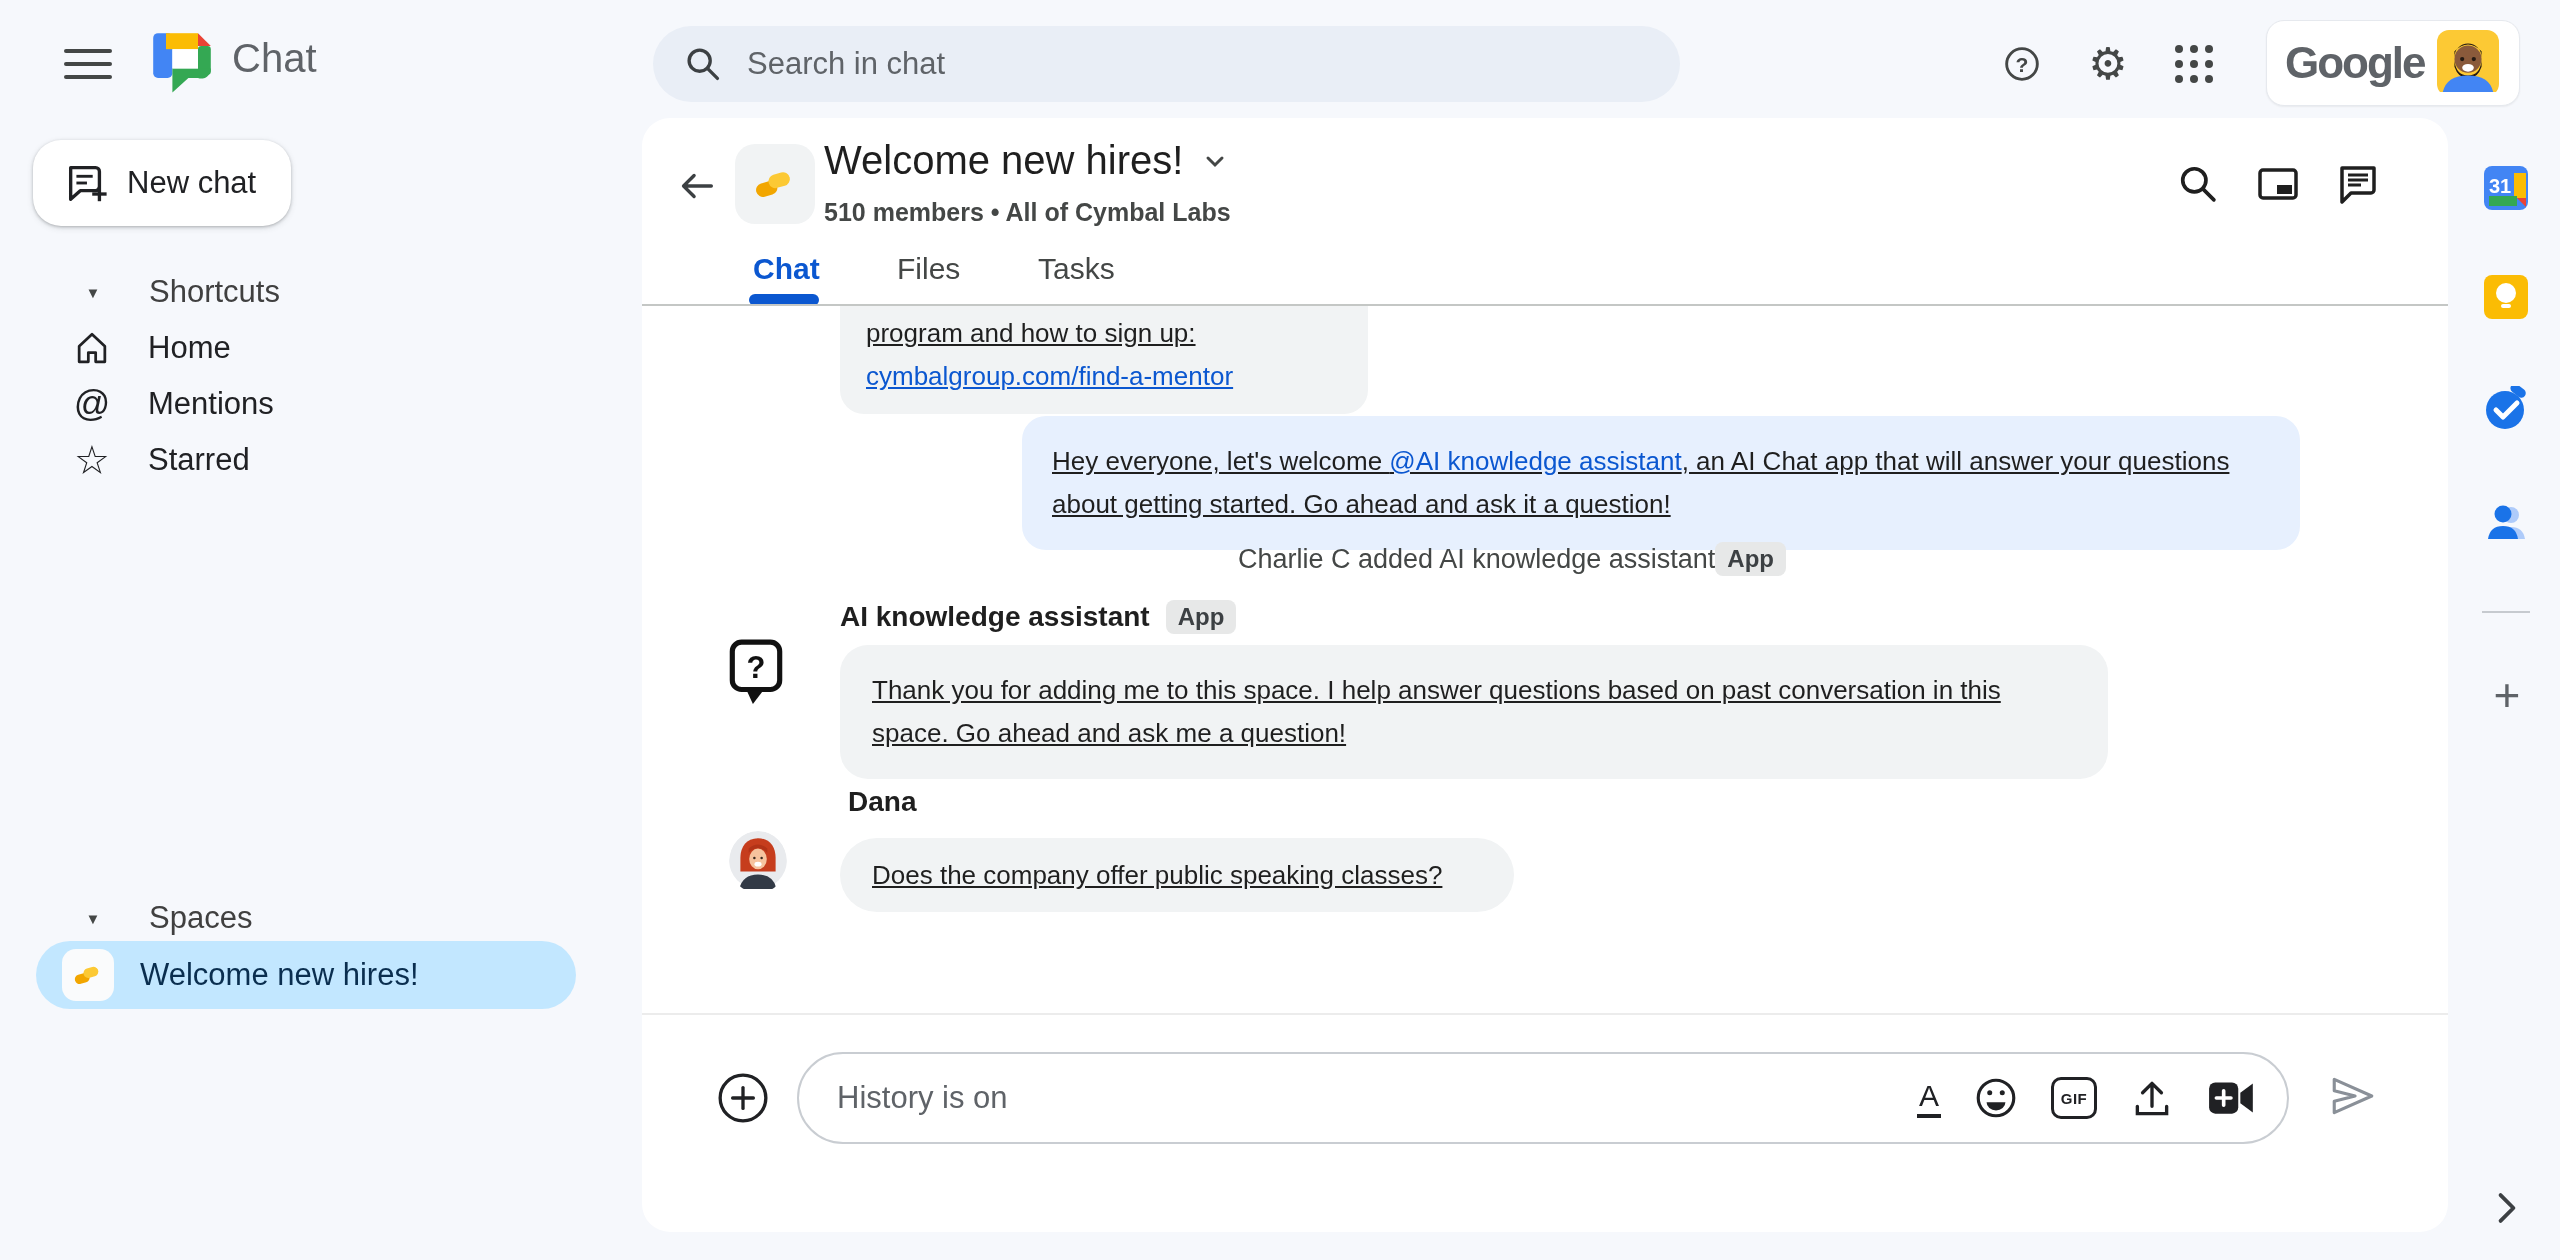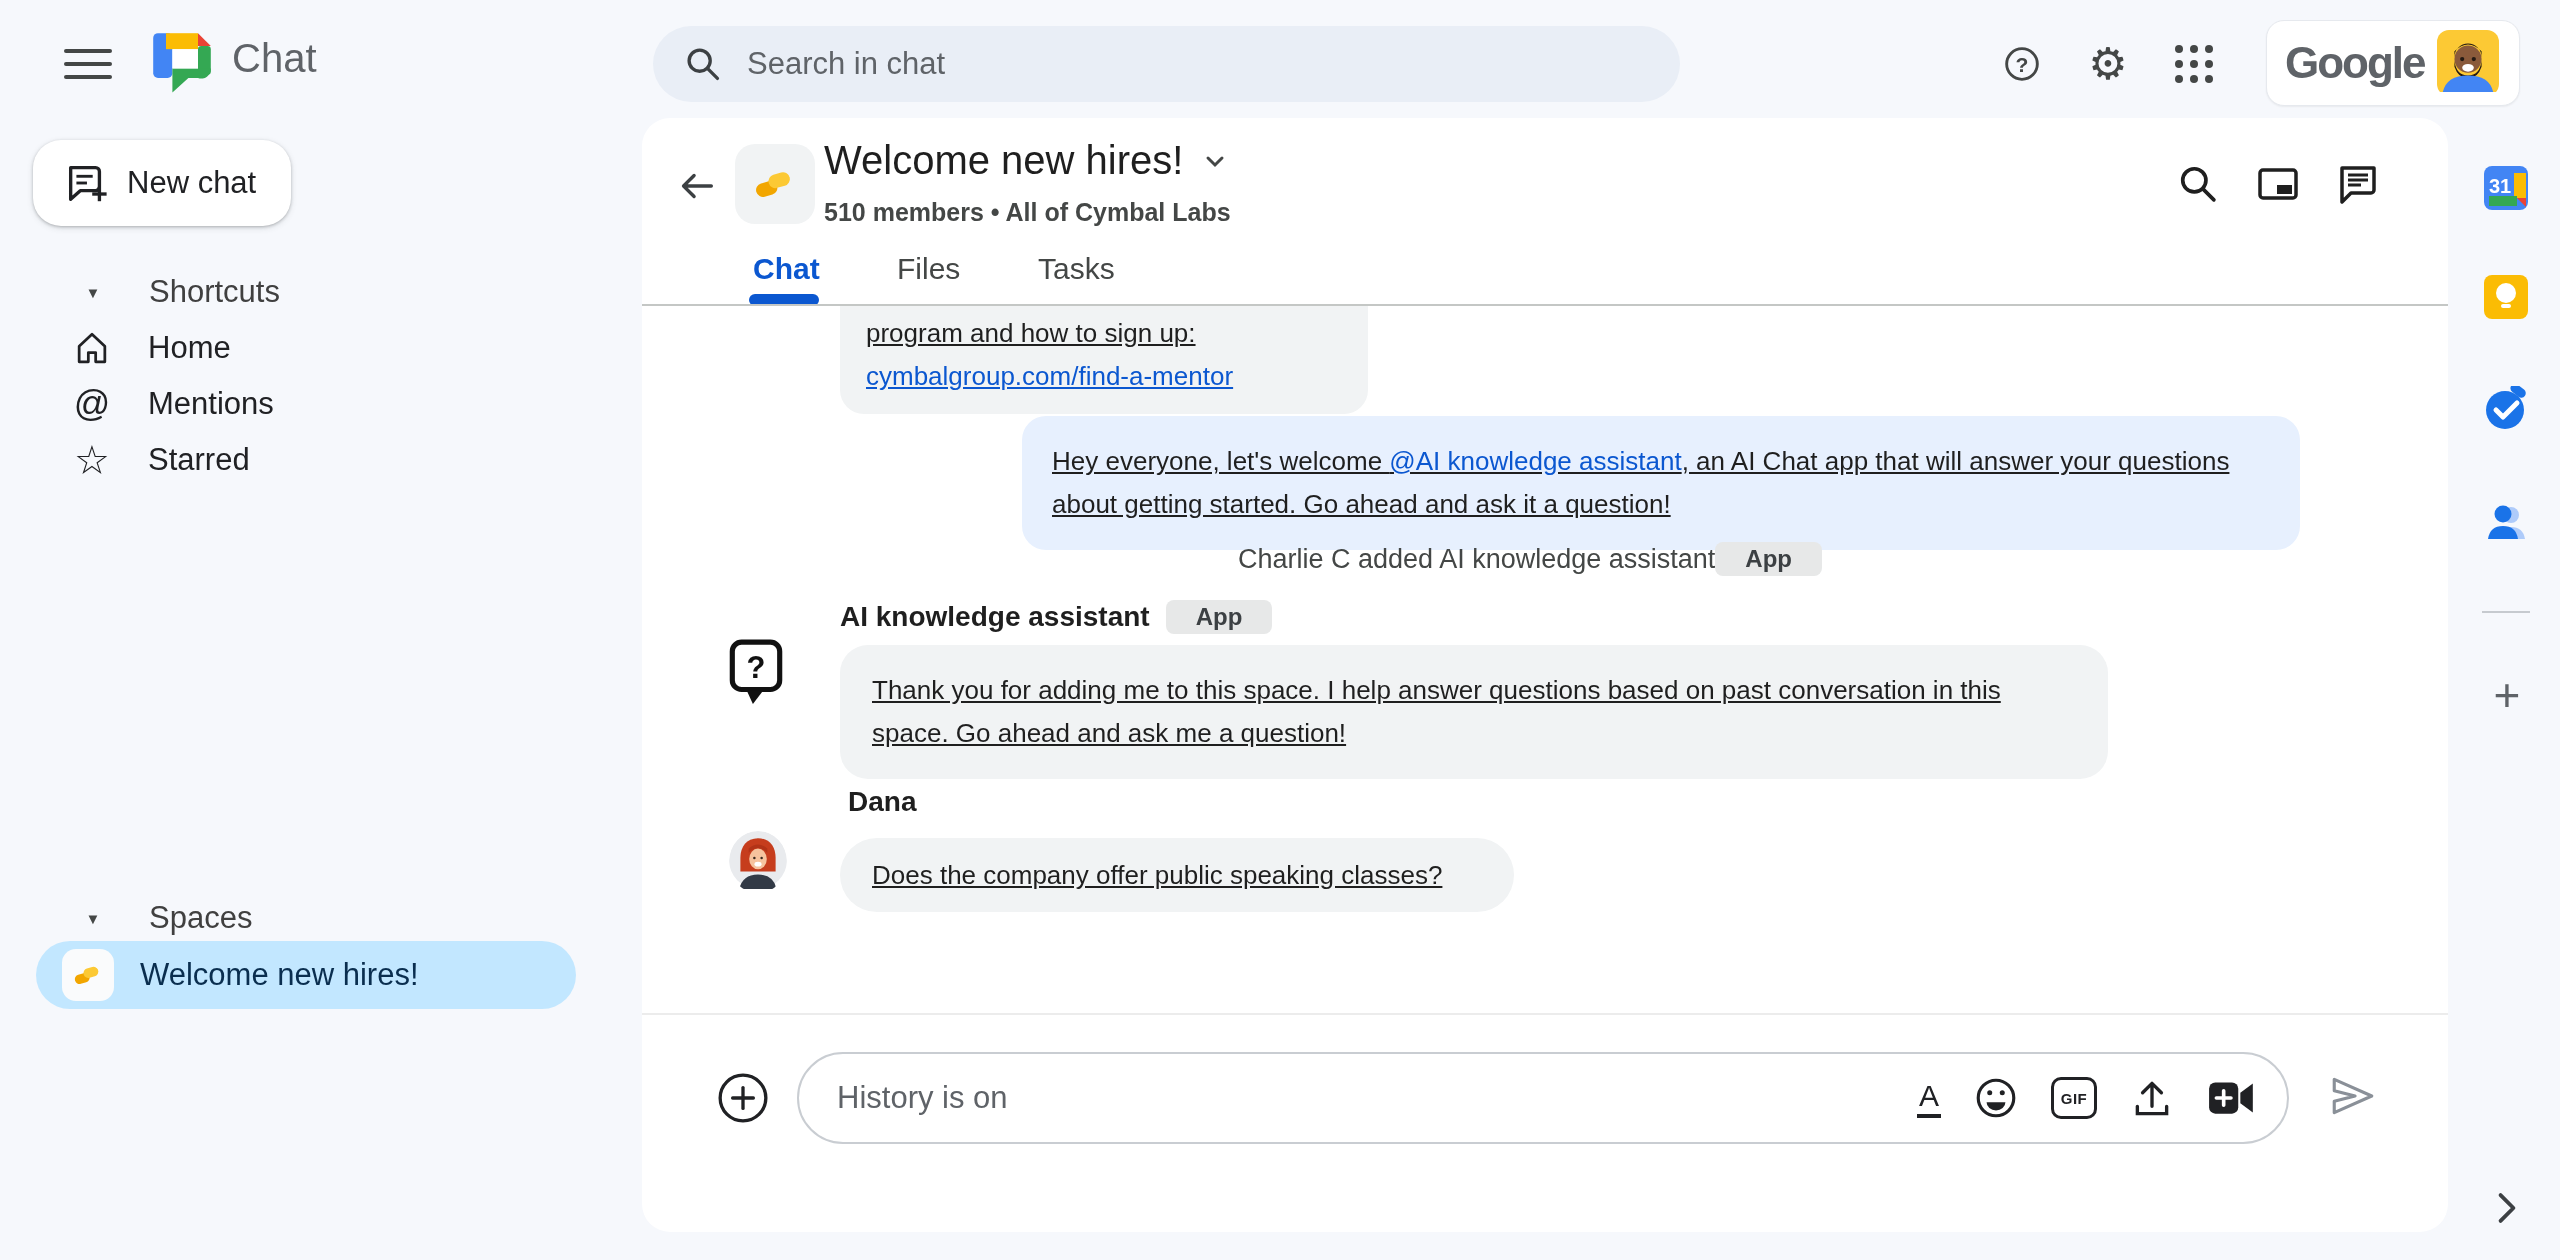--- a/index.html
+++ b/index.html
@@ -65,21 +65,21 @@
   .tabs-divider{left:0;top:186px;width:1806px;height:2px;background:#c4c7c5;}
 
   .msg-font{font-size:26px;line-height:43px;color:#1f1f1f;text-decoration:underline;}
   .bubble-gray{background:#f1f3f4;}
   .msg1{left:198px;top:188px;width:528px;border-radius:0 0 24px 24px;padding:6px 26px 16px 26px;}
   .msg1 a{color:#0b57d0;text-decoration:underline;cursor:pointer;}
   .bubble-blue{left:380px;top:298px;width:1278px;background:#e7f0fe;border-radius:24px;padding:24px 30px;}
   .mention{color:#0b57d0;cursor:pointer;}
   .sys-row{left:596px;top:424px;display:flex;align-items:center;}
   .sys-text{font-size:27px;color:#444746;}
-  .app-badge{background:#e7e8e8;border-radius:8px;padding:3px 30px;font-size:24px;font-weight:bold;color:#3c4043;}
+  .app-badge{background:#e7e8e8;border-radius:8px;padding:3px 12px;font-size:24px;font-weight:bold;color:#3c4043;}
   .name-row{display:flex;align-items:center;gap:16px;}
   .sender-name{font-size:28px;font-weight:bold;color:#1f1f1f;}
   .ai-name{left:198px;top:482px;}
   .ai-ava{left:85px;top:520px;}
   .ai-bubble{left:198px;top:527px;width:1268px;border-radius:28px;padding:24px 32px;}
   .dana-name{left:206px;top:668px;}
   .dana-ava{left:87px;top:713px;border-radius:50%;overflow:hidden;}
   .dana-bubble{left:198px;top:720px;width:674px;height:74px;border-radius:37px;
                display:flex;align-items:center;padding-left:32px;}
   .compose-divider{left:0;top:895px;width:1806px;height:2px;background:#ececec;}

